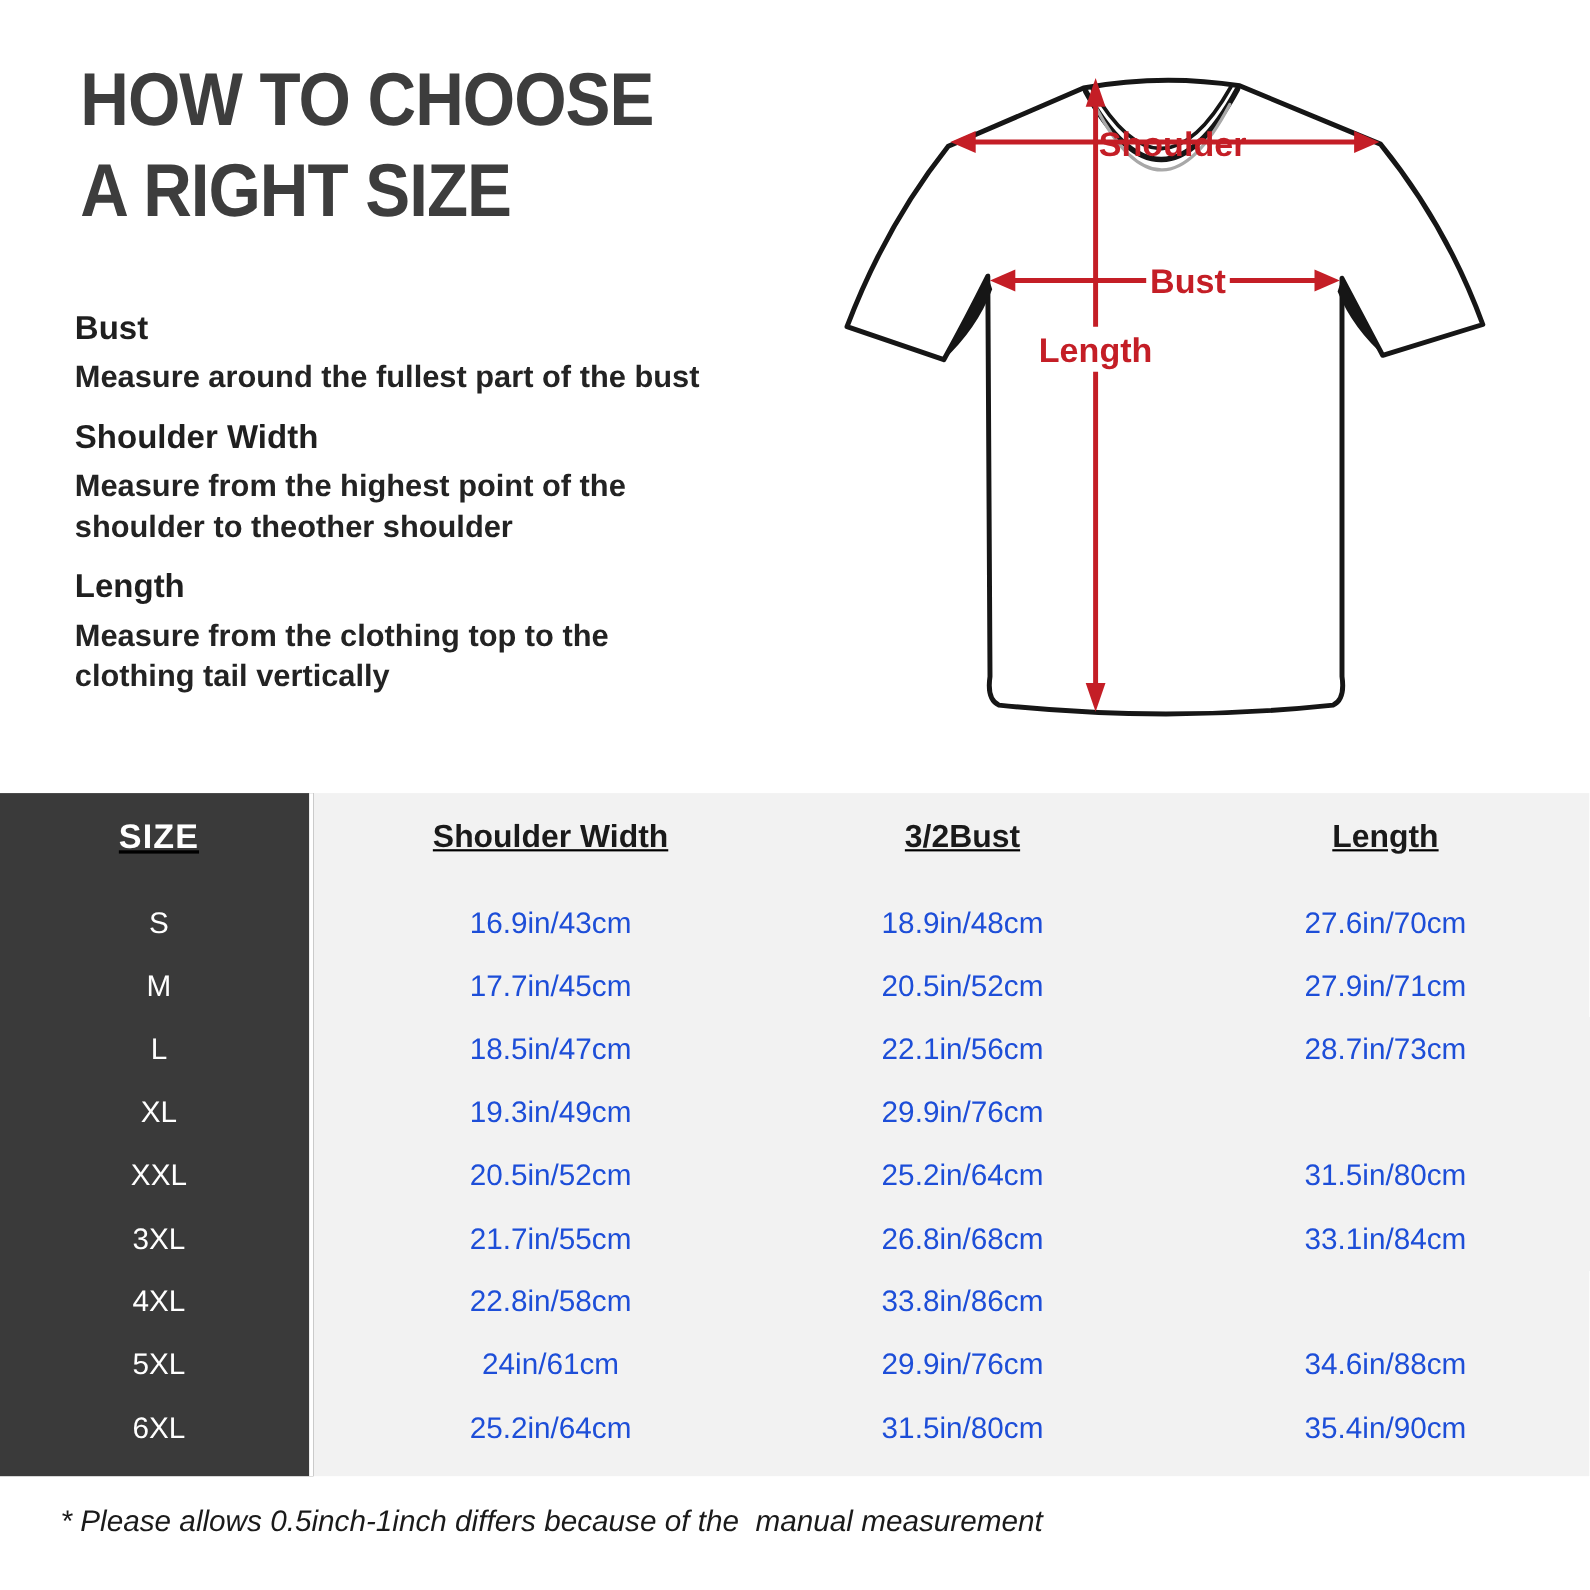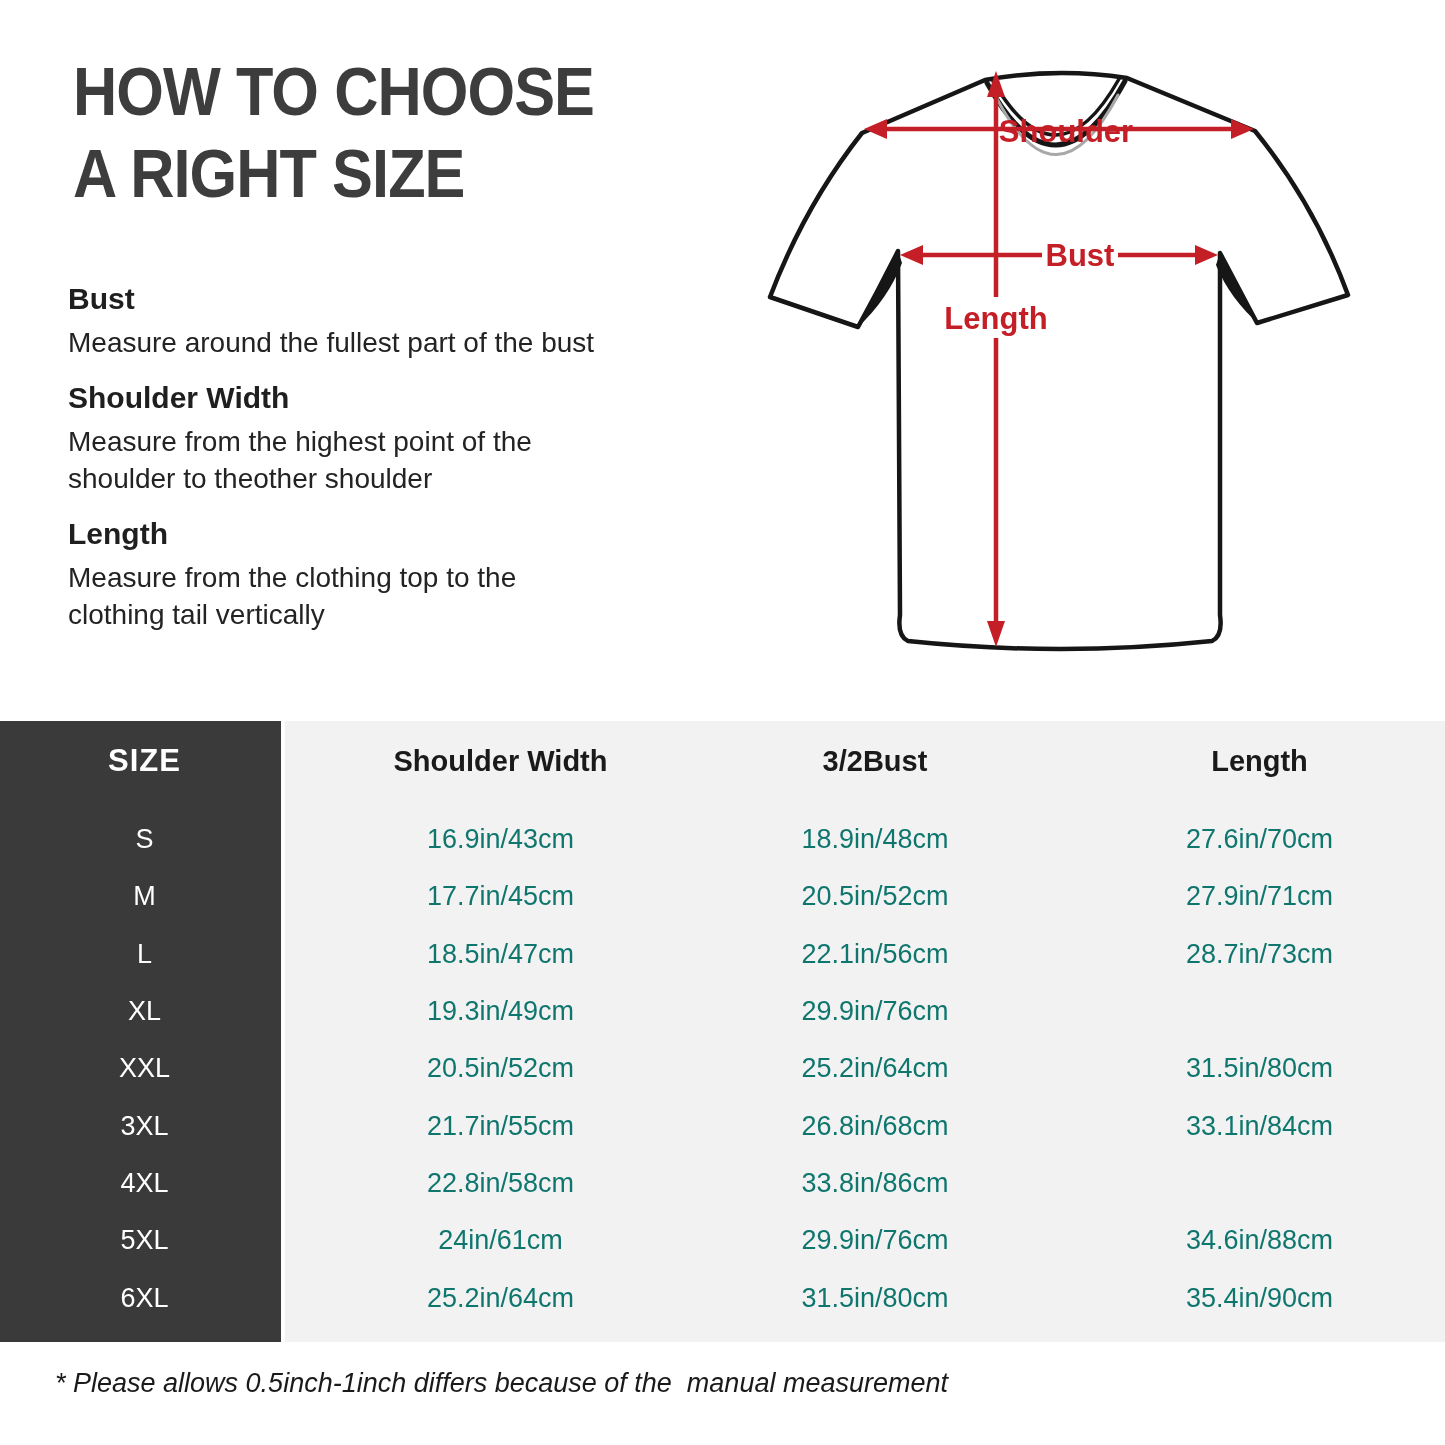--- a/index.html
+++ b/index.html
@@ -22,20 +22,21 @@
     letter-spacing:-1px;transform:scaleX(0.9);transform-origin:left top;
     white-space:nowrap;
   }
   .instructions{position:absolute;left:68px;top:280px;width:610px;}
   .instr-heading{
     margin:0 0 6px 0;font-size:30px;line-height:38px;font-weight:bold;color:#1f1f1f;
   }
   .instr-text{
     margin:0 0 18px 0;font-size:28px;line-height:37px;color:var(--text);
     white-space:pre-line;
+    font-weight:bold;
   }
   .diagram-svg{position:absolute;left:750px;top:55px;width:620px;height:610px;}
   .diagram-svg .shirt{fill:#ffffff;stroke:var(--outline);stroke-width:4.5;stroke-linejoin:round;stroke-linecap:round;}
   .diagram-svg .collar{fill:none;stroke:var(--outline);stroke-linecap:round;}
   .diagram-svg .collar-shadow{fill:none;stroke:#a8a8a8;stroke-width:3;stroke-linecap:round;}
   .diagram-svg .wedge{fill:var(--outline);stroke:none;}
   .diagram-svg line{stroke:var(--accent);stroke-width:4.5;}
   .diagram-svg polygon{fill:var(--accent);}
   .diagram-svg text{
     fill:var(--accent);font-family:"Liberation Sans",sans-serif;
@@ -47,22 +48,22 @@
   }
   .size-table::before{
     content:"";position:absolute;left:0;top:0;width:285px;height:100%;
     background:var(--size-col-bg);border-right:4px solid #ffffff;box-sizing:border-box;
   }
   .trow{
     position:relative;display:grid;
     grid-template-columns:289px 423px 326px 407px;
     align-items:center;height:57.3px;
   }
-  .trow.thead{height:80px;margin-bottom:10px;}
-  .cell{font-size:27px;color:#0f766e;text-align:center;}
+  .trow.thead{height:80px;margin-bottom:10px;text-decoration:underline;}
+  .cell{font-size:27px;color:#1d4ed8;text-align:center;}
   .cell.size-cell{color:var(--size-text);}
   .trow > :nth-child(4){padding-left:36px;}
   .head-size{font-size:31px;font-weight:bold;color:var(--size-text);text-align:center;letter-spacing:1px;}
   .head-col{font-size:29px;font-weight:bold;color:#1a1a1a;text-align:center;}
   .footer-note{
     position:absolute;left:55px;top:1368px;
     font-size:27px;color:#1a1a1a;white-space:pre-wrap;font-style:italic;
   }
 </style>
 </head>

